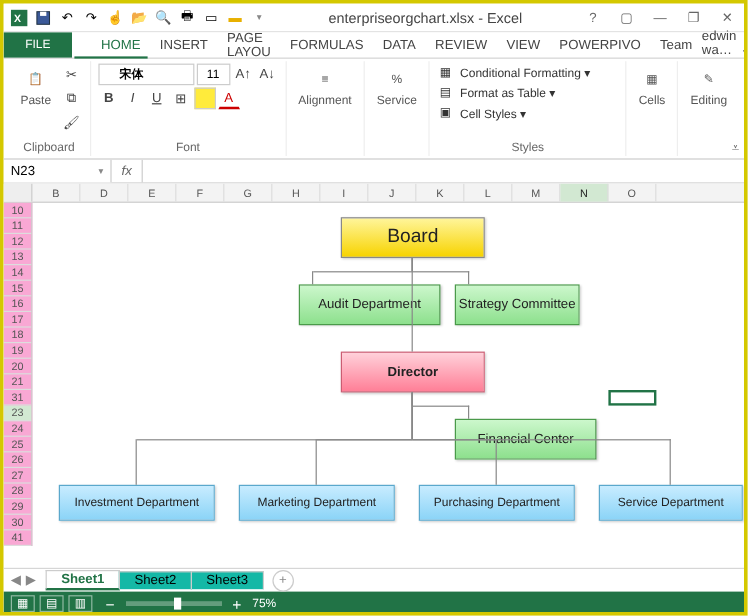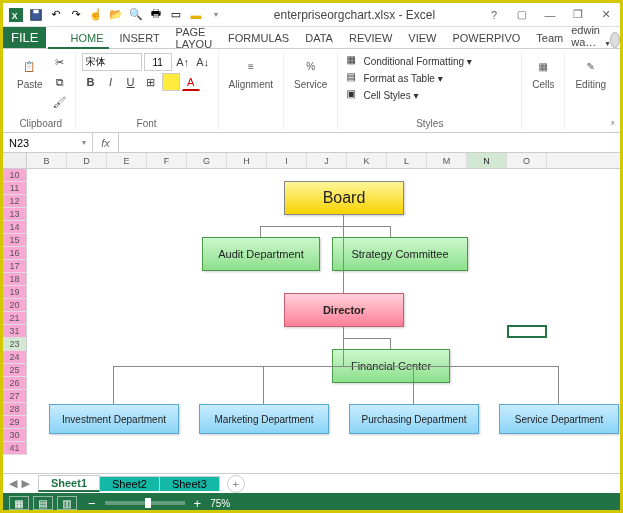--- a/index.html
+++ b/index.html
@@ -9,37 +9,37 @@
 .titlebar { height: 24px; background: #fff; display: flex; align-items: center; border-bottom: 1px solid #ddd; }
 .titlebar .qat { display: flex; align-items: center; gap: 2px; padding: 0 4px; }
 .qat-item { width: 18px; height: 18px; display: flex; align-items: center; justify-content: center; cursor: pointer; }
 .qat-item svg { width: 14px; height: 14px; }
 .title-center { flex: 1; text-align: center; color: #444; font-size: 12px; }
 .win-controls { display: flex; }
 .win-btn { width: 28px; height: 22px; display: flex; align-items: center; justify-content: center; cursor: pointer; color: #666; }
 
 
 .ribbon-tabs { height: 22px; display: flex; align-items: stretch; background: #fff; border-bottom: 1px solid #ccc; }
-.file-tab { background: #217346; color: #fff; padding: 0 8px; display: flex; align-items: center; font-size: 13px; cursor: pointer; }
+.file-tab { background: #217346; color: #fff; padding: 0 18px; display: flex; align-items: center; font-size: 10px; cursor: pointer; }
 .rtab { padding: 0 8px; display: flex; align-items: center; color: #444; font-size: 11px; cursor: pointer; position: relative; }
 .rtab.active { color: #217346; padding-left: 24px; }
 .rtab.active::after { content:''; position:absolute; bottom:-1px; left:2px; right:2px; height:2px; background:#217346; }
 .user-area { margin-left: auto; display: flex; align-items: flex-end; gap: 0; padding-right: 6px; color: #444; font-size: 11px; }
 .avatar { width: 16px; height: 16px; border-radius: 50%; background: #ddd; border:1px solid #bbb; }
 
 
 .ribbon { height: 84px; background: #fff; border-bottom: 1px solid #ccc; display: flex; padding: 2px 4px; position: relative; }
 .rgroup { border-right: 1px solid #eee; padding: 2px 6px 0 6px; display: flex; flex-direction: column; }
 .rgroup-body { flex:1; display:flex; align-items:flex-start; gap:4px; }
 .rgroup-label { text-align:center; font-size:10px; color:#666; padding:1px 0; }
 .big-btn { display:flex; flex-direction:column; align-items:center; gap:2px; padding:2px 4px; cursor:pointer; color:#555; font-size:10px; }
 .big-btn .ico { width:22px; height:22px; display:flex; align-items:center; justify-content:center; }
 .font-stack { display:flex; flex-direction:column; gap:2px; }
 .font-row { display:flex; gap:2px; align-items:center; }
-.font-name { border:1px solid #ccc; width:60px; height:18px; font-size:10px; padding:0 3px; background:#fff; display:flex; align-items:center; overflow:hidden; }
+.font-name { border:1px solid #ccc; width:80px; height:18px; font-size:10px; padding:0 17px; background:#fff; display:flex; align-items:center; overflow:hidden;font-weight:bold; }
 .font-size { border:1px solid #ccc; width:28px; height:18px; font-size:10px; padding:0 3px; display:flex; align-items:center; justify-content:center; }
 .tiny-btn { width:18px; height:18px; border:1px solid transparent; display:flex; align-items:center; justify-content:center; cursor:pointer; font-size:11px; color:#444; }
 .tiny-btn.bold{font-weight:bold;} .tiny-btn.italic{font-style:italic;} .tiny-btn.under{text-decoration:underline;}
 .styles-list { display:flex; flex-direction:column; gap:1px; font-size:10px; color:#333; }
 .styles-list .row { display:flex; align-items:center; gap:3px; cursor:pointer; padding:1px 2px; }
 .styles-list .ico { width:14px; height:14px; }
 .collapse-arrow { position:absolute; right:4px; bottom:2px; cursor:pointer; color:#666; }
 
 
 .fxbar { height:20px; display:flex; border-bottom:1px solid #ccc; }
@@ -56,21 +56,21 @@
 .colh.sel { background:#d2e8d2; color:#222; }
 .row-headers { position:absolute; left:0; top:16px; width:24px; background:#f9a8d4; border-right:1px solid #ccc; font-size:9px; color:#555; }
 .rowh { height:13px; border-bottom:1px solid #ddd; display:flex; align-items:center; justify-content:center; cursor:pointer; }
 .rowh.sel { background:#d2e8d2; }
 .grid-canvas { position:absolute; left:24px; top:16px; right:0; bottom:0; }
 .sel-cell { position:absolute; border:2px solid #217346; background:#fff; width:40px; height:13px; left:480px; top:156px; }
 
 
 .org-box { position:absolute; border:1px solid #888; display:flex; align-items:center; justify-content:center; font-size:11px; color:#222; box-shadow:1px 1px 2px rgba(0,0,0,0.2); }
 .yellow { background:linear-gradient(#fff59a,#f7d300); }
-.green { background:linear-gradient(#ccf7cc,#8de08d); border-color:#4a9a4a; }
+.green { background:linear-gradient(#ccf7cc,#8de08d); border-color:#4a9a4a;margin-left:47px; }
 .pink { background:linear-gradient(#ffd1da,#ff7f97); border-color:#cc5c72; font-weight:bold; }
 .blue { background:linear-gradient(#c8ecff,#8bd4f7); border-color:#5aa8cc; font-size:10px; overflow:hidden; white-space:nowrap; }
 .conn { position:absolute; background:#888; }
 
 
 .sheet-tabs { height:20px; display:flex; align-items:center; background:#fff; border-top:1px solid #ccc; padding-left:6px; gap:0; font-size:11px; }
 .nav-arrows { display:flex; gap:4px; color:#888; padding-right:8px; }
 .nav-arrows span{cursor:pointer;}
 .stab { border:1px solid #ccc; border-bottom:none; padding:1px 12px; background:#14b8a6; cursor:pointer; margin-right:-1px; }
 .stab.active { background:#fff; border-bottom:2px solid #217346; color:#217346; font-weight:bold; }
@@ -286,21 +286,21 @@
       <div class="rowh">27</div>
       <div class="rowh">28</div>
       <div class="rowh">29</div>
       <div class="rowh">30</div>
       <div class="rowh">41</div>
     </div>
   <div class="grid-canvas">
     <div class="sel-cell"></div>
   <div class="org-box yellow" style="left: 257px; top: 12px; width: 120px; height: 34px; font-size: 16px;">Board</div>
       <div class="org-box green" style="left: 175px; top: 68px; width: 118px; height: 34px;">Audit Department</div>
-      <div class="org-box green" style="left: 305px; top: 68px; width: 136px; height: 34px;">Strategy Committee</div>
+      <div class="org-box green" style="left: 305px; top: 68px; width: 104px; height: 34px;">Strategy Committee</div>
       <div class="org-box pink" style="left: 257px; top: 124px; width: 120px; height: 34px;">Director</div>
       <div class="org-box green" style="left: 305px; top: 180px; width: 118px; height: 34px;">Financial Center</div>
       <div class="org-box blue" style="left: 22px; top: 235px; width: 130px; height: 30px;">Investment Department</div>
       <div class="org-box blue" style="left: 172px; top: 235px; width: 130px; height: 30px;">Marketing Department</div>
       <div class="org-box blue" style="left: 322px; top: 235px; width: 130px; height: 30px;">Purchasing Department</div>
       <div class="org-box blue" style="left: 472px; top: 235px; width: 120px; height: 30px;">Service Department</div>
       <div class="conn" style="left: 316px; top: 46px; width: 1px; height: 11px;"></div>
       <div class="conn" style="left: 234px; top: 57px; height: 1px; width: 83px;"></div>
       <div class="conn" style="left: 233px; top: 57px; width: 1px; height: 11px;"></div>
       <div class="conn" style="left: 316px; top: 46px; width: 1px; height: 11px;"></div>

